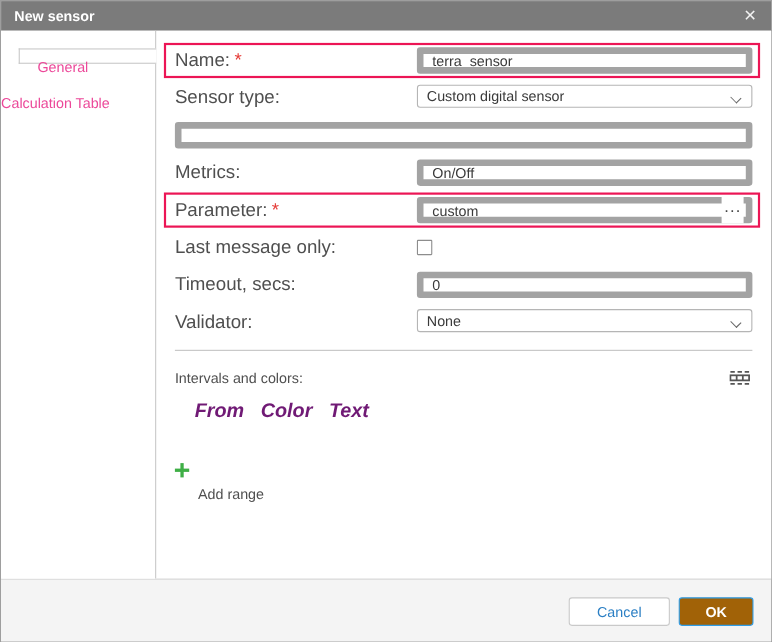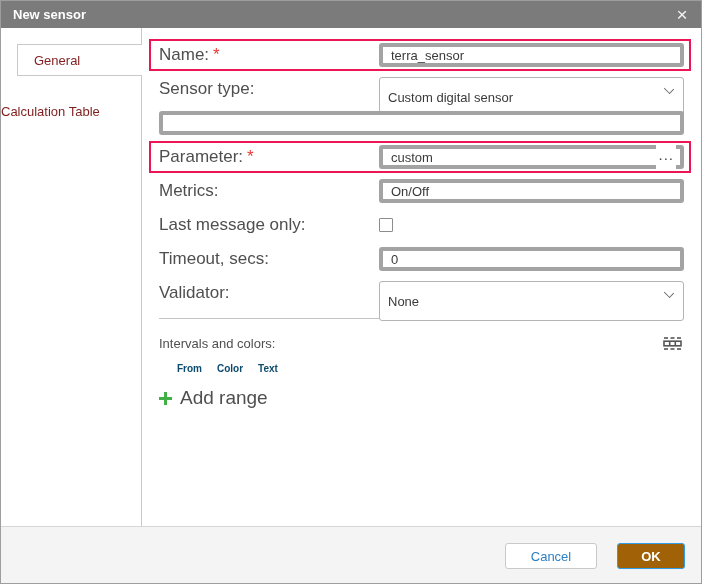--- a/index.html
+++ b/index.html
@@ -37,22 +37,22 @@
   .body { flex: 1 1 auto; display: flex; min-height: 0; background: #fff; }
 
   .tabrail {
     position: relative;
     width: 141px; flex: 0 0 141px;
     border-right: 1px solid #c9c9c9;
     background: #fff;
   }
   .tab {
     position: relative;
-    height: 32px; line-height: 32px;
-    font-size: 13px; color: #7f1d1d;
+    height: 14px; line-height: 32px;
+    font-size: 13px; color: #ec4899;
     cursor: pointer;
   }
   .tab.active {
     margin-top: 16px;
     margin-left: 16px;
     margin-right: -1px;      
     z-index: 2;
     background: #fff;
     border: 1px solid #c9c9c9;
     border-right: none;
@@ -76,28 +76,28 @@
   }
   .row .lbl {
     width: 220px; flex: 0 0 220px;
     font-size: 17px; color: #4f4f4f;
   }
   .req { color: #e53935; margin-left: 4px; }
   .field { flex: 1 1 auto; position: relative; height: 24px; }
 
   .tbox {
     width: 100%; height: 24px;
-    border: 4px solid #a3a3a3; border-radius: 3px;
+    border: 6px solid #a3a3a3; border-radius: 3px;
     padding: 0 8px; font-size: 13px; color: #3a3a3a;
     font-family: "Liberation Sans", sans-serif;
     background: #fff; outline: none;
   }
 
   .selectbox {
-    width: 100%; height: 40px;
+    width: 100%; height: 21px;
     border: 1px solid #b5b5b5; border-radius: 3px;
     padding: 0 24px 0 8px; font-size: 13px; color: #3a3a3a;
     background: #fff; display: flex; align-items: center;
     cursor: pointer;
   }
   .chev {
     position: absolute; right: 11px; top: 8px;
     width: 8px; height: 8px;
     border-right: 1.5px solid #666; border-bottom: 1.5px solid #666;
     transform: rotate(45deg) scale(1,0.8);
@@ -138,43 +138,44 @@
     margin-top: 17px;
   }
   .intervals-head .lbl { font-size: 13px; color: #4f4f4f; }
   .ranges-icon { margin-left: auto; margin-right: 2px; cursor: pointer; display: flex; }
 
   .cols {
     margin-top: 12px; padding-left: 18px;
     display: flex; gap: 0;
   }
   .cols span {
-    font-size: 10px; font-weight: bold; color: #0c4a6e;
+    font-size: 18px; font-weight: bold; color: #701a75;
     margin-right: 15px;
+    font-style: italic;
   }
   .addrange {
     margin-top: 13px;
     display: flex; align-items: center;
     cursor: pointer; width: max-content;
   }
   .plus-icon { position: relative; width: 13px; height: 13px; margin-right: 8px; }
   .plus-icon::before, .plus-icon::after {
     content: ""; position: absolute; background: #3faf46;
   }
   .plus-icon::before { left: 0; top: 5px; width: 13px; height: 3px; }
   .plus-icon::after  { left: 5px; top: 0; width: 3px; height: 13px; }
-  .addrange .txt { font-size: 19px; color: #4f4f4f; }
+  .addrange .txt { font-size: 13px; color: #4f4f4f; margin-top: 45px; }
 
   
   .footer {
     flex: 0 0 57px; height: 57px;
     background: #f4f4f4;
     border-top: 1px solid #d6d6d6;
     display: flex; align-items: flex-start; justify-content: flex-end;
-    padding: 16px 16px 0 0; gap: 20px;
+    padding: 16px 16px 0 0; gap: 8px;
   }
   .btn {
     height: 26px; border-radius: 3px;
     font-size: 13px; font-family: "Liberation Sans", sans-serif;
     cursor: pointer; display: flex; align-items: center; justify-content: center;
   }
   .btn-cancel {
     width: 92px;
     background: #fff; border: 1px solid #c9c9c9; color: #2b7fc4;
   }
@@ -225,34 +226,34 @@
           <span class="chev"></span>
         </div>
       </div>
 
       <div class="row">
         <div class="field">
           <input class="tbox" type="text" value="" style="">
         </div>
       </div>
 
+      <div class="row">
+        <div class="lbl">Metrics:</div>
+        <div class="field">
+          <input class="tbox" type="text" value="On/Off" style="">
+        </div>
+      </div>
+
       <div class="row highlight">
         <div class="lbl">
           <span>Parameter:</span><span class="req">*</span>
         </div>
         <div class="field">
           <input class="tbox" type="text" value="custom" style="">
           <span class="ellipsis-btn">...</span>
-        </div>
-      </div>
-
-      <div class="row">
-        <div class="lbl">Metrics:</div>
-        <div class="field">
-          <input class="tbox" type="text" value="On/Off" style="">
         </div>
       </div>
 
       <div class="row">
         <div class="lbl">Last message only:</div>
         <div class="field" style="display:flex;align-items:center;">
           <input class="checkbox" type="checkbox" style="">
         </div>
       </div>
 

